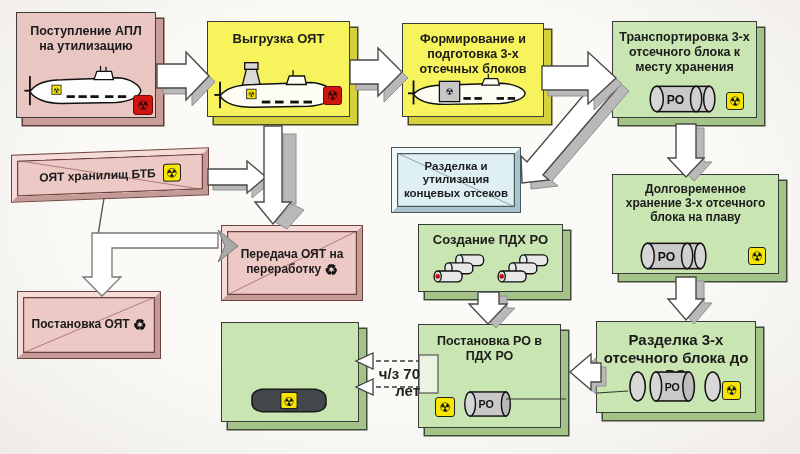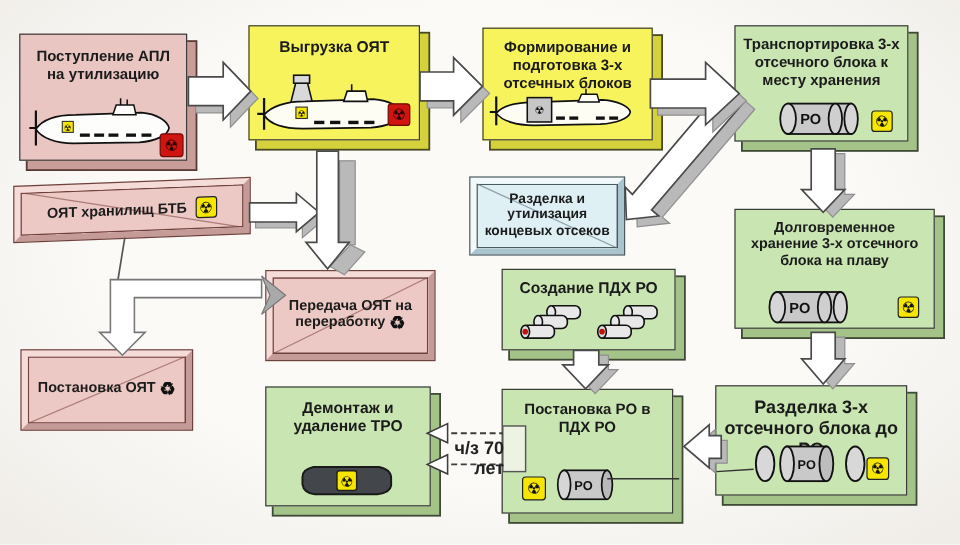--- a/index.html
+++ b/index.html
@@ -5,21 +5,21 @@
   html,body{margin:0;padding:0;}
   .stage{
     position:relative;width:800px;height:454px;overflow:hidden;
     font-family:"Liberation Sans",sans-serif;
     background:radial-gradient(ellipse at 50% 45%, #fbfaf7 55%, #efece7 100%);
   }
   .node{position:absolute;box-sizing:border-box;color:#1b1b1b;z-index:1;}
   .t{font-weight:bold;text-align:center;line-height:1.18;position:relative;z-index:2;}
   
   .slab{border:1.5px solid #3a3a3a;}
-  .slab.pink  {background:#eac6c2;box-shadow:7px 7px 0 0 #c99e99, 7px 7px 0 1.5px #5a3a36;margin-top:16px;}
+  .slab.pink  {background:#eac6c2;box-shadow:7px 7px 0 0 #c99e99, 7px 7px 0 1.5px #5a3a36;}
   .slab.yellow{background:#f7f35c;box-shadow:7px 7px 0 0 #d5d13c, 7px 7px 0 1.5px #4a4a22;}
   .slab.green {background:#c9e5b2;box-shadow:7px 7px 0 0 #a4c389, 7px 7px 0 1.5px #3f4a36;}
   
   .frame{border:5px solid;outline:1.4px solid #6f413d;box-shadow:inset 0 0 0 1.2px #6f413d;}
   .frame.pink{background:#ecc9c5;border-color:#f5dcd9 #c59b97 #c59b97 #f5dcd9;}
   .frame.blue{background:#dff0f5;border-color:#f1f9fb #a9c4cc #a9c4cc #f1f9fb;outline-color:#4a5a60;box-shadow:inset 0 0 0 1.2px #4a5a60;}
   .diag{position:absolute;left:0;top:0;width:100%;height:100%;z-index:0;pointer-events:none;}
   
   .rad{display:inline-flex;align-items:center;justify-content:center;
        width:18px;height:18px;border:1.6px solid #222;border-radius:3px;
@@ -182,21 +182,20 @@
     <svg class="diag">
       <line x1="0" y1="100%" x2="100%" y2="0" stroke="rgba(122,62,58,.55)" stroke-width="1"></line>
     </svg>
     <div class="t" style="font-size:12px;padding:0 6px;">
       <span>Постановка ОЯТ</span>
       <span class="recycle">♻</span>
     </div>
   </div>
 
   <div class="node slab green" style="left:221px;top:322px;width:138px;height:100px;">
-    <div class="t" style="font-size:13px;padding:9px 22px 0;">Демонтаж и удаление ТРО</div>
     <svg class="icoRow" viewBox="0 0 76 30" style="left:28px;top:62px;width:78px;height:31px;">
       <path d="M2,12 Q2,6 11,4 L64,4 Q74,6 74,13 L74,19 Q73,25 63,26 L12,26 Q3,25 2,18 Z" fill="#43474b" stroke="#1a1a1a" stroke-width="1.6"></path>
       <rect x="30" y="7" width="16" height="16" rx="2" fill="#f6e600" stroke="#222" stroke-width="1.2"></rect>
       <text x="38" y="20" font-size="12" text-anchor="middle" fill="#111">☢</text>
     </svg>
   </div>
 
   <div class="node slab green" style="left:418px;top:324px;width:143px;height:104px;">
     <div class="t" style="font-size:12.5px;padding:9px 6px 0;">Постановка РО в ПДХ РО</div>
     <span class="rad yellow abs" style="left:16px;top:72px;width:20px;height:20px;">☢</span>

